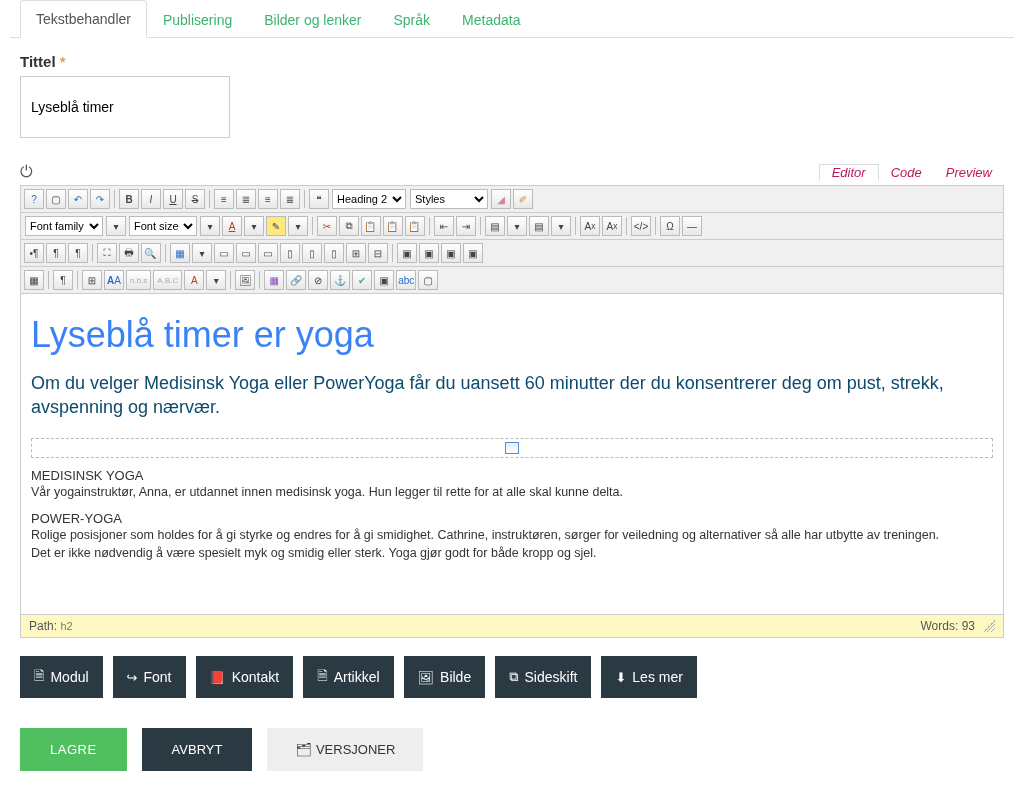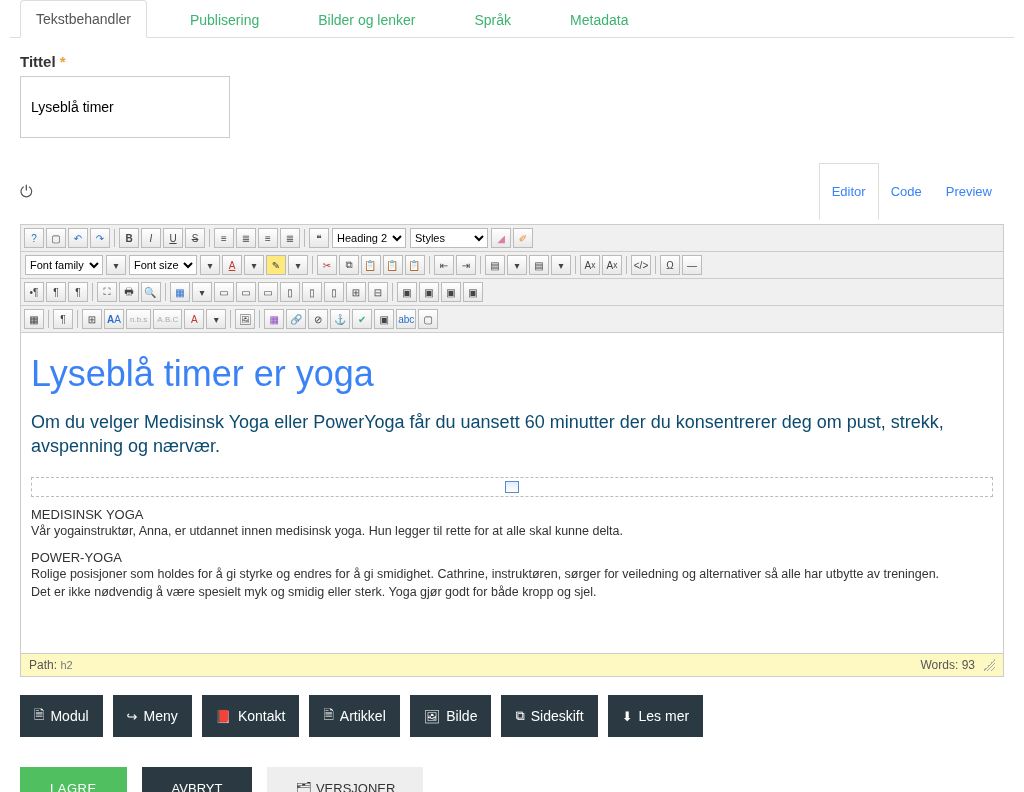--- a/index.html
+++ b/index.html
@@ -10,21 +10,20 @@
     font-size: 14px;
     color: #333;
     background: #fff;
   }
   .tabs {
     display: flex;
     border-bottom: 1px solid #ddd;
     margin-bottom: 15px;
     align-items: flex-end;
     padding-left: 10px;
-    gap: 27px;
   }
   .tab {
     padding: 10px 15px;
     cursor: pointer;
     color: #3cb371;
     font-size: 14px;
     border: 1px solid transparent;
     border-bottom: none;
     margin-bottom: -1px;
   }
@@ -61,24 +60,25 @@
   .power-btn {
     color: #555;
     font-size: 16px;
     cursor: pointer;
   }
   .mode-tabs {
     display: flex;
     align-items: center;
   }
   .mode-tab {
-    padding: 20px 12px;
-    font-size: 13px;
-    cursor: pointer;
-    color: #3b82f6;
+    padding: 0 12px;
+    font-size: 13px;
+    cursor: pointer;
+    color: #be185d;
+    font-style: italic;
   }
   .mode-tab.active {
     border: 1px solid #ddd;
     border-bottom-color: #fff;
     background: #fff;
   }
   .editor-box {
     border: 1px solid #ccc;
   }
   .toolbar {
@@ -418,21 +418,21 @@
 </div>
 
 
 <div class="action-row">
   <button class="dark-btn">
       <span class="ic">🗎</span>
       <span>Modul</span>
     </button>
   <button class="dark-btn">
       <span class="ic">↪</span>
-      <span>Meny</span>
+      <span>Font</span>
     </button>
   <button class="dark-btn">
       <span class="ic">📕</span>
       <span>Kontakt</span>
     </button>
   <button class="dark-btn">
       <span class="ic">🗎</span>
       <span>Artikkel</span>
     </button>
   <button class="dark-btn">

